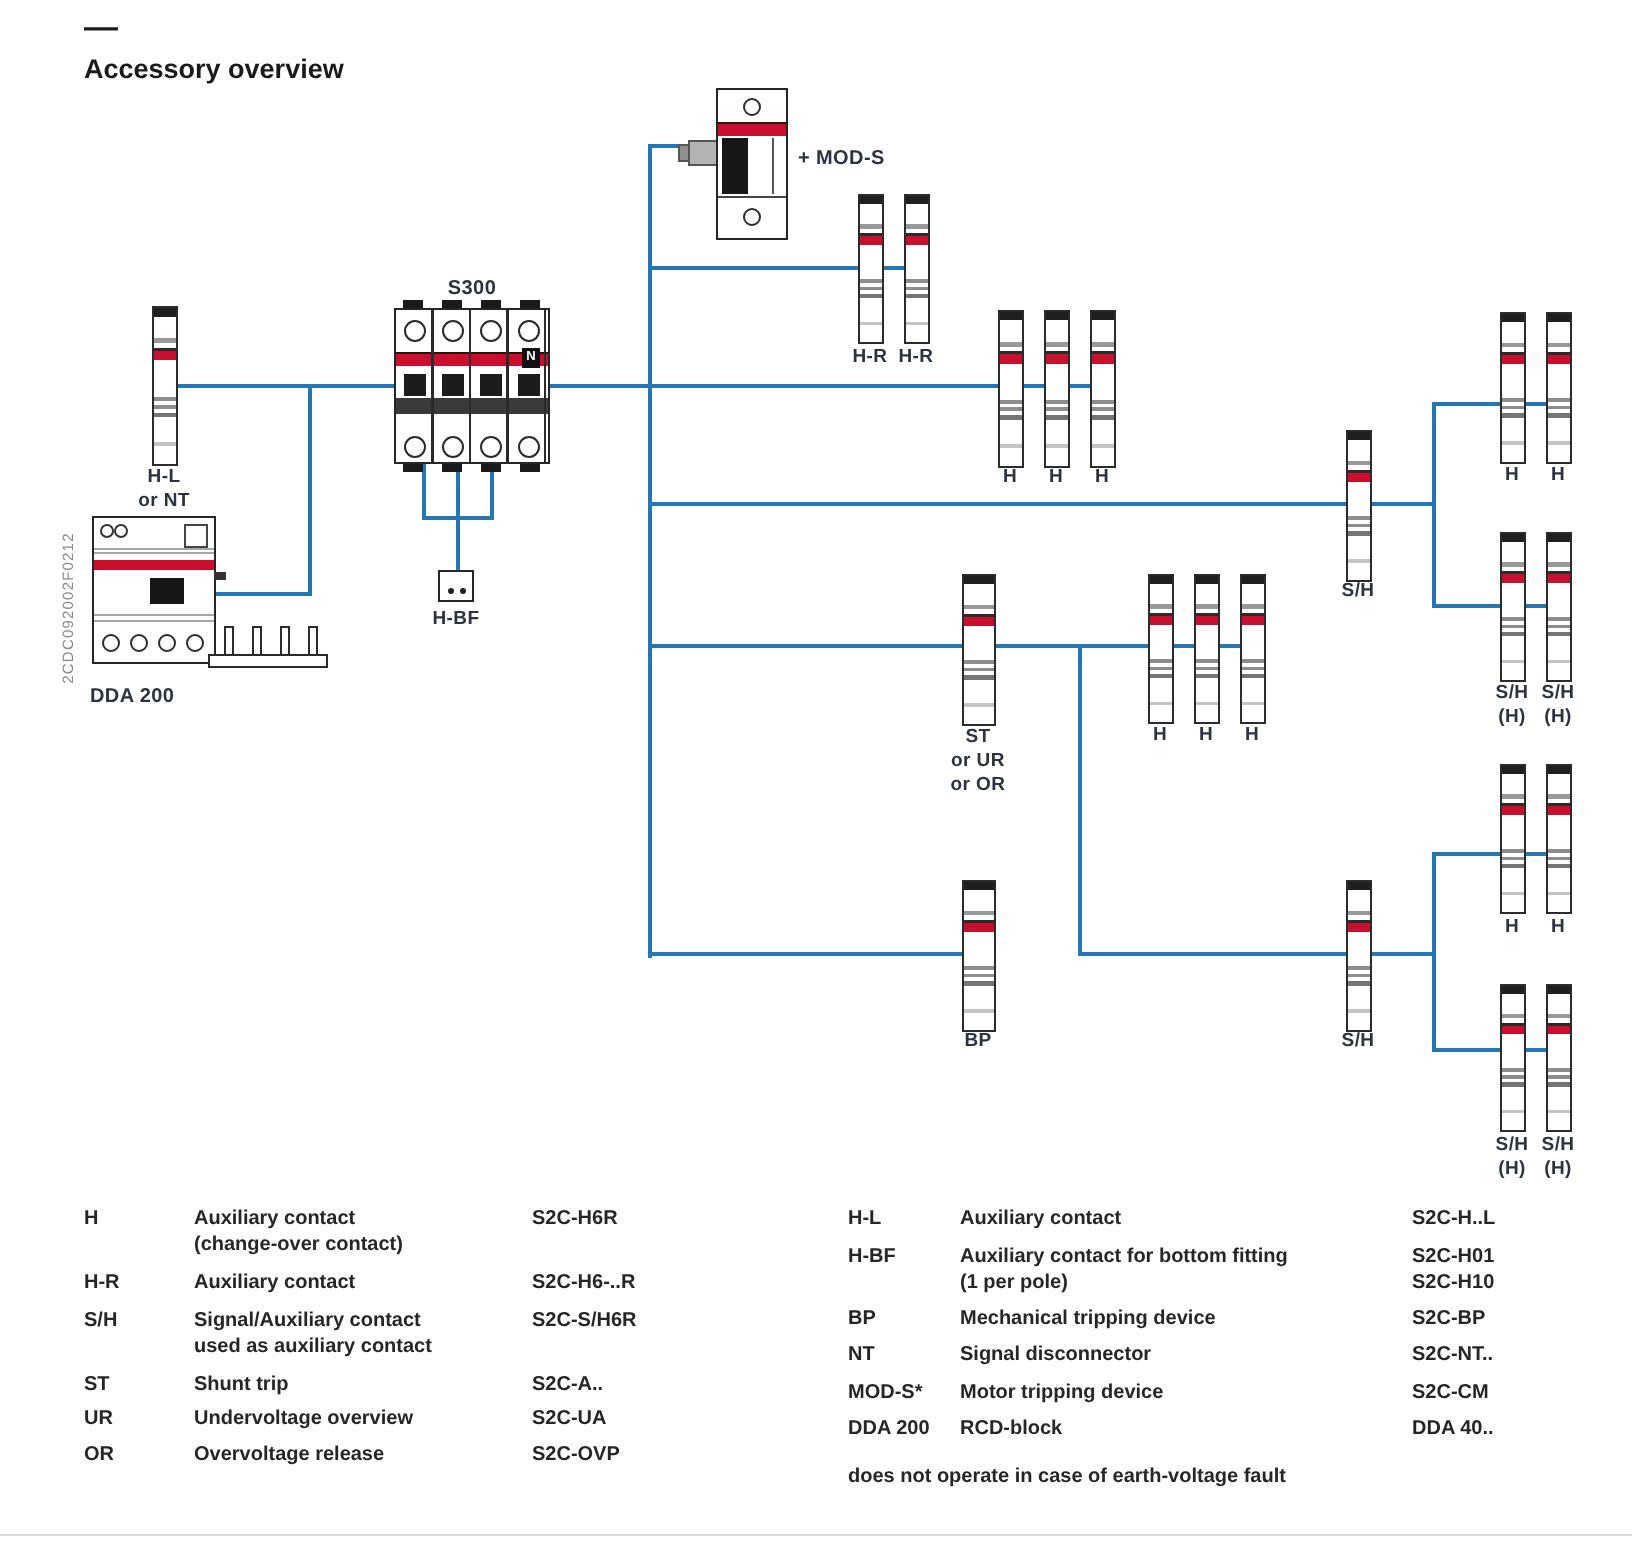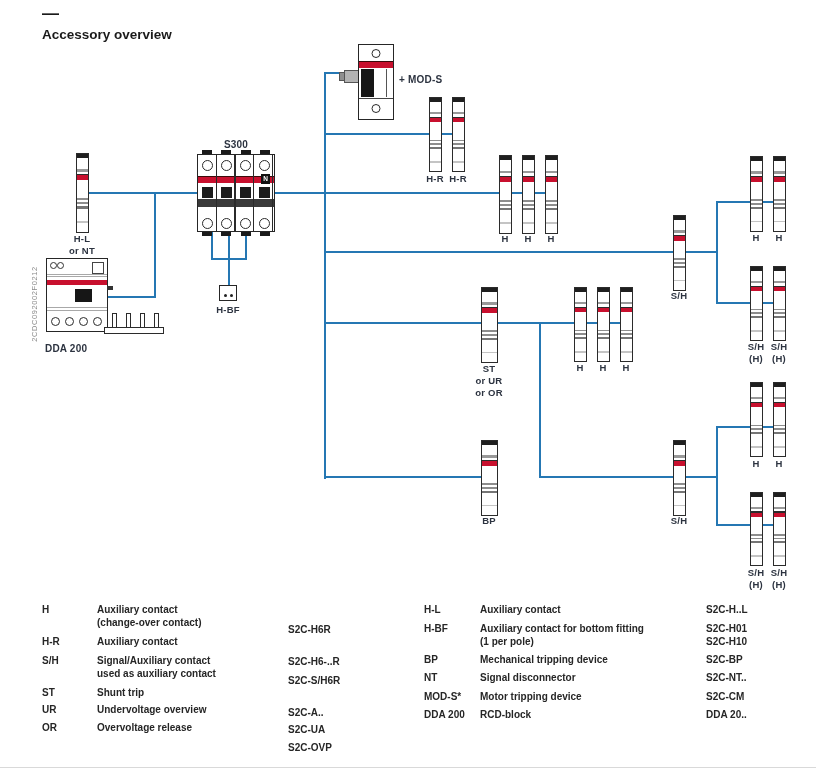--- a/index.html
+++ b/index.html
@@ -77,21 +77,21 @@
   
   .hbf{position:absolute;left:219px;top:285px;width:18px;height:16px;border:1.5px solid #262626;background:#fff;box-sizing:border-box;}
   .hbf i{position:absolute;bottom:3px;width:3px;height:3px;border-radius:50%;background:#222;}
   
   .lrow{position:absolute;font-size:10px;line-height:13px;color:#262626;font-weight:600;}
   .lrow .term{position:absolute;left:0;top:0;white-space:nowrap;}
   .lrow .desc{position:absolute;white-space:nowrap;}
   .lrow .desc span{display:block;}
   .lrow .code{position:absolute;white-space:nowrap;}
   .lrow .code span{display:block;}
-  .lrow.lc .desc{left:55px;} .lrow.lc .code{left:246px;margin-top:20px;}
+  .lrow.lc .desc{left:55px;} .lrow.lc .code{left:224px;}
   .lrow.rc .desc{left:56px;} .lrow.rc .code{left:282px;}
   .footnote{position:absolute;left:424px;top:732px;font-size:10px;line-height:13.5px;font-weight:600;color:#262626;}
   .footnote span{display:block;white-space:nowrap;}
   .botrule{position:absolute;left:0;top:767px;width:816px;height:1px;background:#d9d9d9;}
 </style>
 </head>
 <body>
 
 <div class="page">
 
@@ -387,21 +387,22 @@
     <div class="code">
         <span>S2C-CM</span>
       </div>
   </div>
   <div class="lrow rc" style="left:424px;top:708px;">
     <span class="term">DDA 200</span>
     <div class="desc">
         <span>RCD-block</span>
       </div>
     <div class="code">
-        <span>DDA 20..</span>
+        <span>DDA 40..</span>
       </div>
   </div>
 
   <div class="footnote">
+    <span>does not operate in case of earth-voltage fault</span>
   </div>
 
   <div class="botrule"></div>
 </div>
 
 </body></html>

